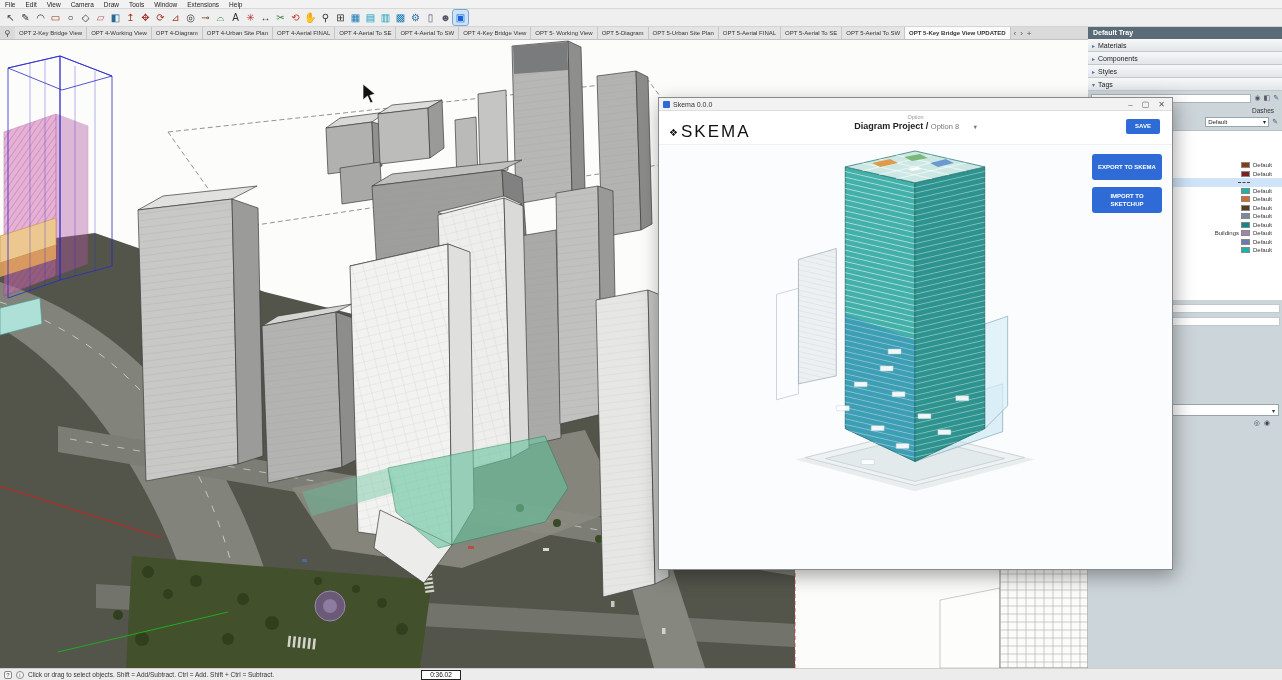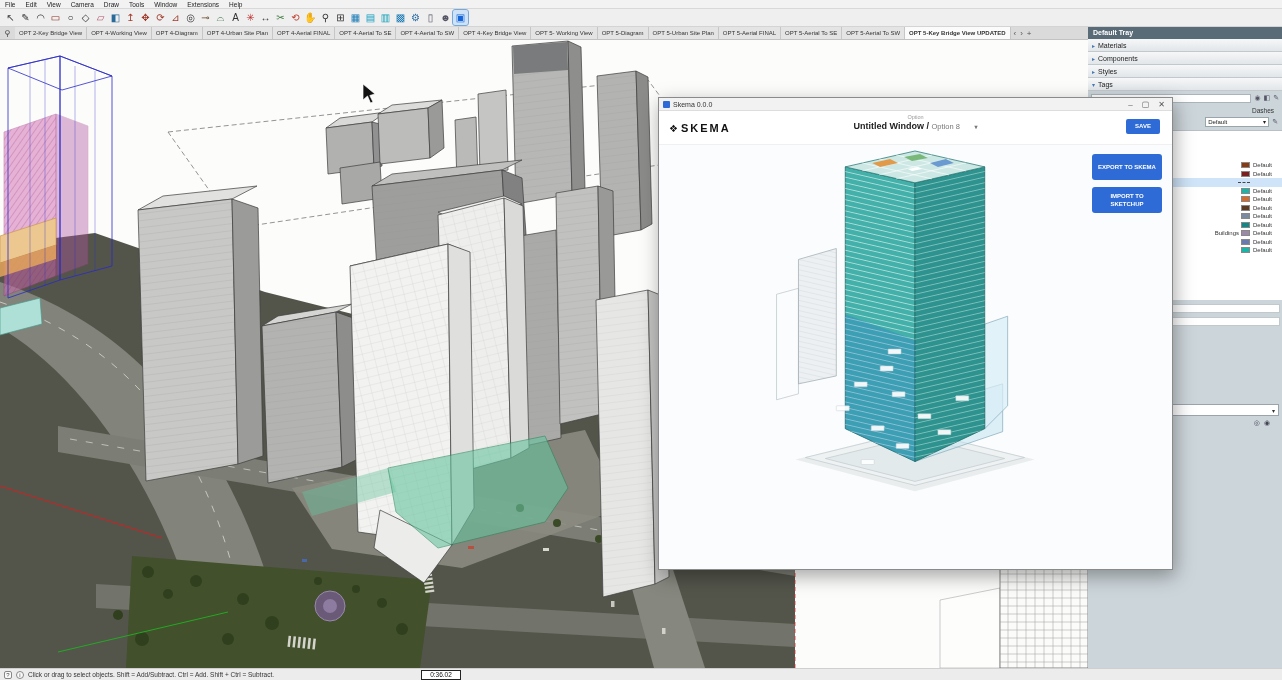--- a/index.html
+++ b/index.html
@@ -56,21 +56,21 @@
   .timer{position:absolute;left:421px;bottom:0px;width:40px;height:10px;background:#fff;border:1px solid #222;font-size:6.5px;line-height:8px;text-align:center;color:#111;z-index:7}
 
   
   .skema{position:absolute;left:658px;top:97px;width:515px;height:473px;background:#fff;border:1px solid #8a8a8a;box-shadow:2px 6px 18px rgba(0,0,0,.35);z-index:20;display:flex;flex-direction:column}
   .sk-titlebar{height:13px;background:#f2f2f2;border-bottom:1px solid #ddd;display:flex;align-items:center;padding:0 4px;font-size:7px;color:#333;flex:0 0 auto}
   .sk-appicon{width:7px;height:7px;background:#2e6bd6;margin-right:3px;border-radius:1px}
   .sk-controls{margin-left:auto;display:flex;gap:9px;font-size:8px;color:#555;padding-right:3px}
   .sk-header{height:34px;position:relative;background:#fff;border-bottom:1px solid #f0f0f0;flex:0 0 auto}
   .sk-logo{position:absolute;left:10px;top:11px;display:flex;align-items:center;gap:3px}
   .sk-logo-glyph{font-size:10px;color:#111}
-  .sk-logo-text{font-size:11px;font-weight:bold;letter-spacing:2px;color:#111}
+  .sk-logo-text{font-size:17px;font-weight:normal;letter-spacing:2px;color:#111}
   .sk-center{position:absolute;left:0;right:0;top:3px;text-align:center}
   .sk-option-label{font-size:5.5px;color:#999}
   .sk-project-line{font-size:9px;color:#222;font-weight:bold;margin-top:1px}
   .sk-option-value{font-size:7.5px;color:#777;font-weight:normal}
   .sk-caret{font-size:6px;color:#777;margin-left:12px}
   .sk-save{position:absolute;right:12px;top:8px;width:34px;height:15px;background:#2e6bd6;color:#fff;font-size:6px;font-weight:bold;text-align:center;line-height:15px;border-radius:2px}
   .sk-canvas{position:relative;flex:1;background:#fbfcfd}
   .sk-canvas svg{position:absolute;left:0;top:0;width:100%;height:100%}
   .sk-sidebtns{position:absolute;right:10px;top:9px;display:flex;flex-direction:column;gap:7px;z-index:2}
   .sk-bigbtn{width:70px;height:26px;background:#2e6bd6;color:#fff;font-size:6px;font-weight:bold;border-radius:3px;display:flex;align-items:center;justify-content:center;text-align:center;line-height:1.35;padding:2px}
@@ -440,21 +440,21 @@
       </span>
     </div>
     <div class="sk-header">
       <div class="sk-logo">
         <span class="sk-logo-glyph">❖</span>
         <span class="sk-logo-text">SKEMA</span>
       </div>
       <div class="sk-center">
         <div class="sk-option-label">Option</div>
         <div class="sk-project-line">
-          <span>Untitled Window /</span>
+          <span>Diagram Project /</span>
           <span class="sk-option-value">Option 8</span>
           <span class="sk-caret">▾</span>
         </div>
       </div>
       <div class="sk-save">SAVE</div>
     </div>
     <div class="sk-canvas">
       <div class="sk-sidebtns">
         <div class="sk-bigbtn">EXPORT TO SKEMA</div>
         <div class="sk-bigbtn">IMPORT TO SKETCHUP</div>

